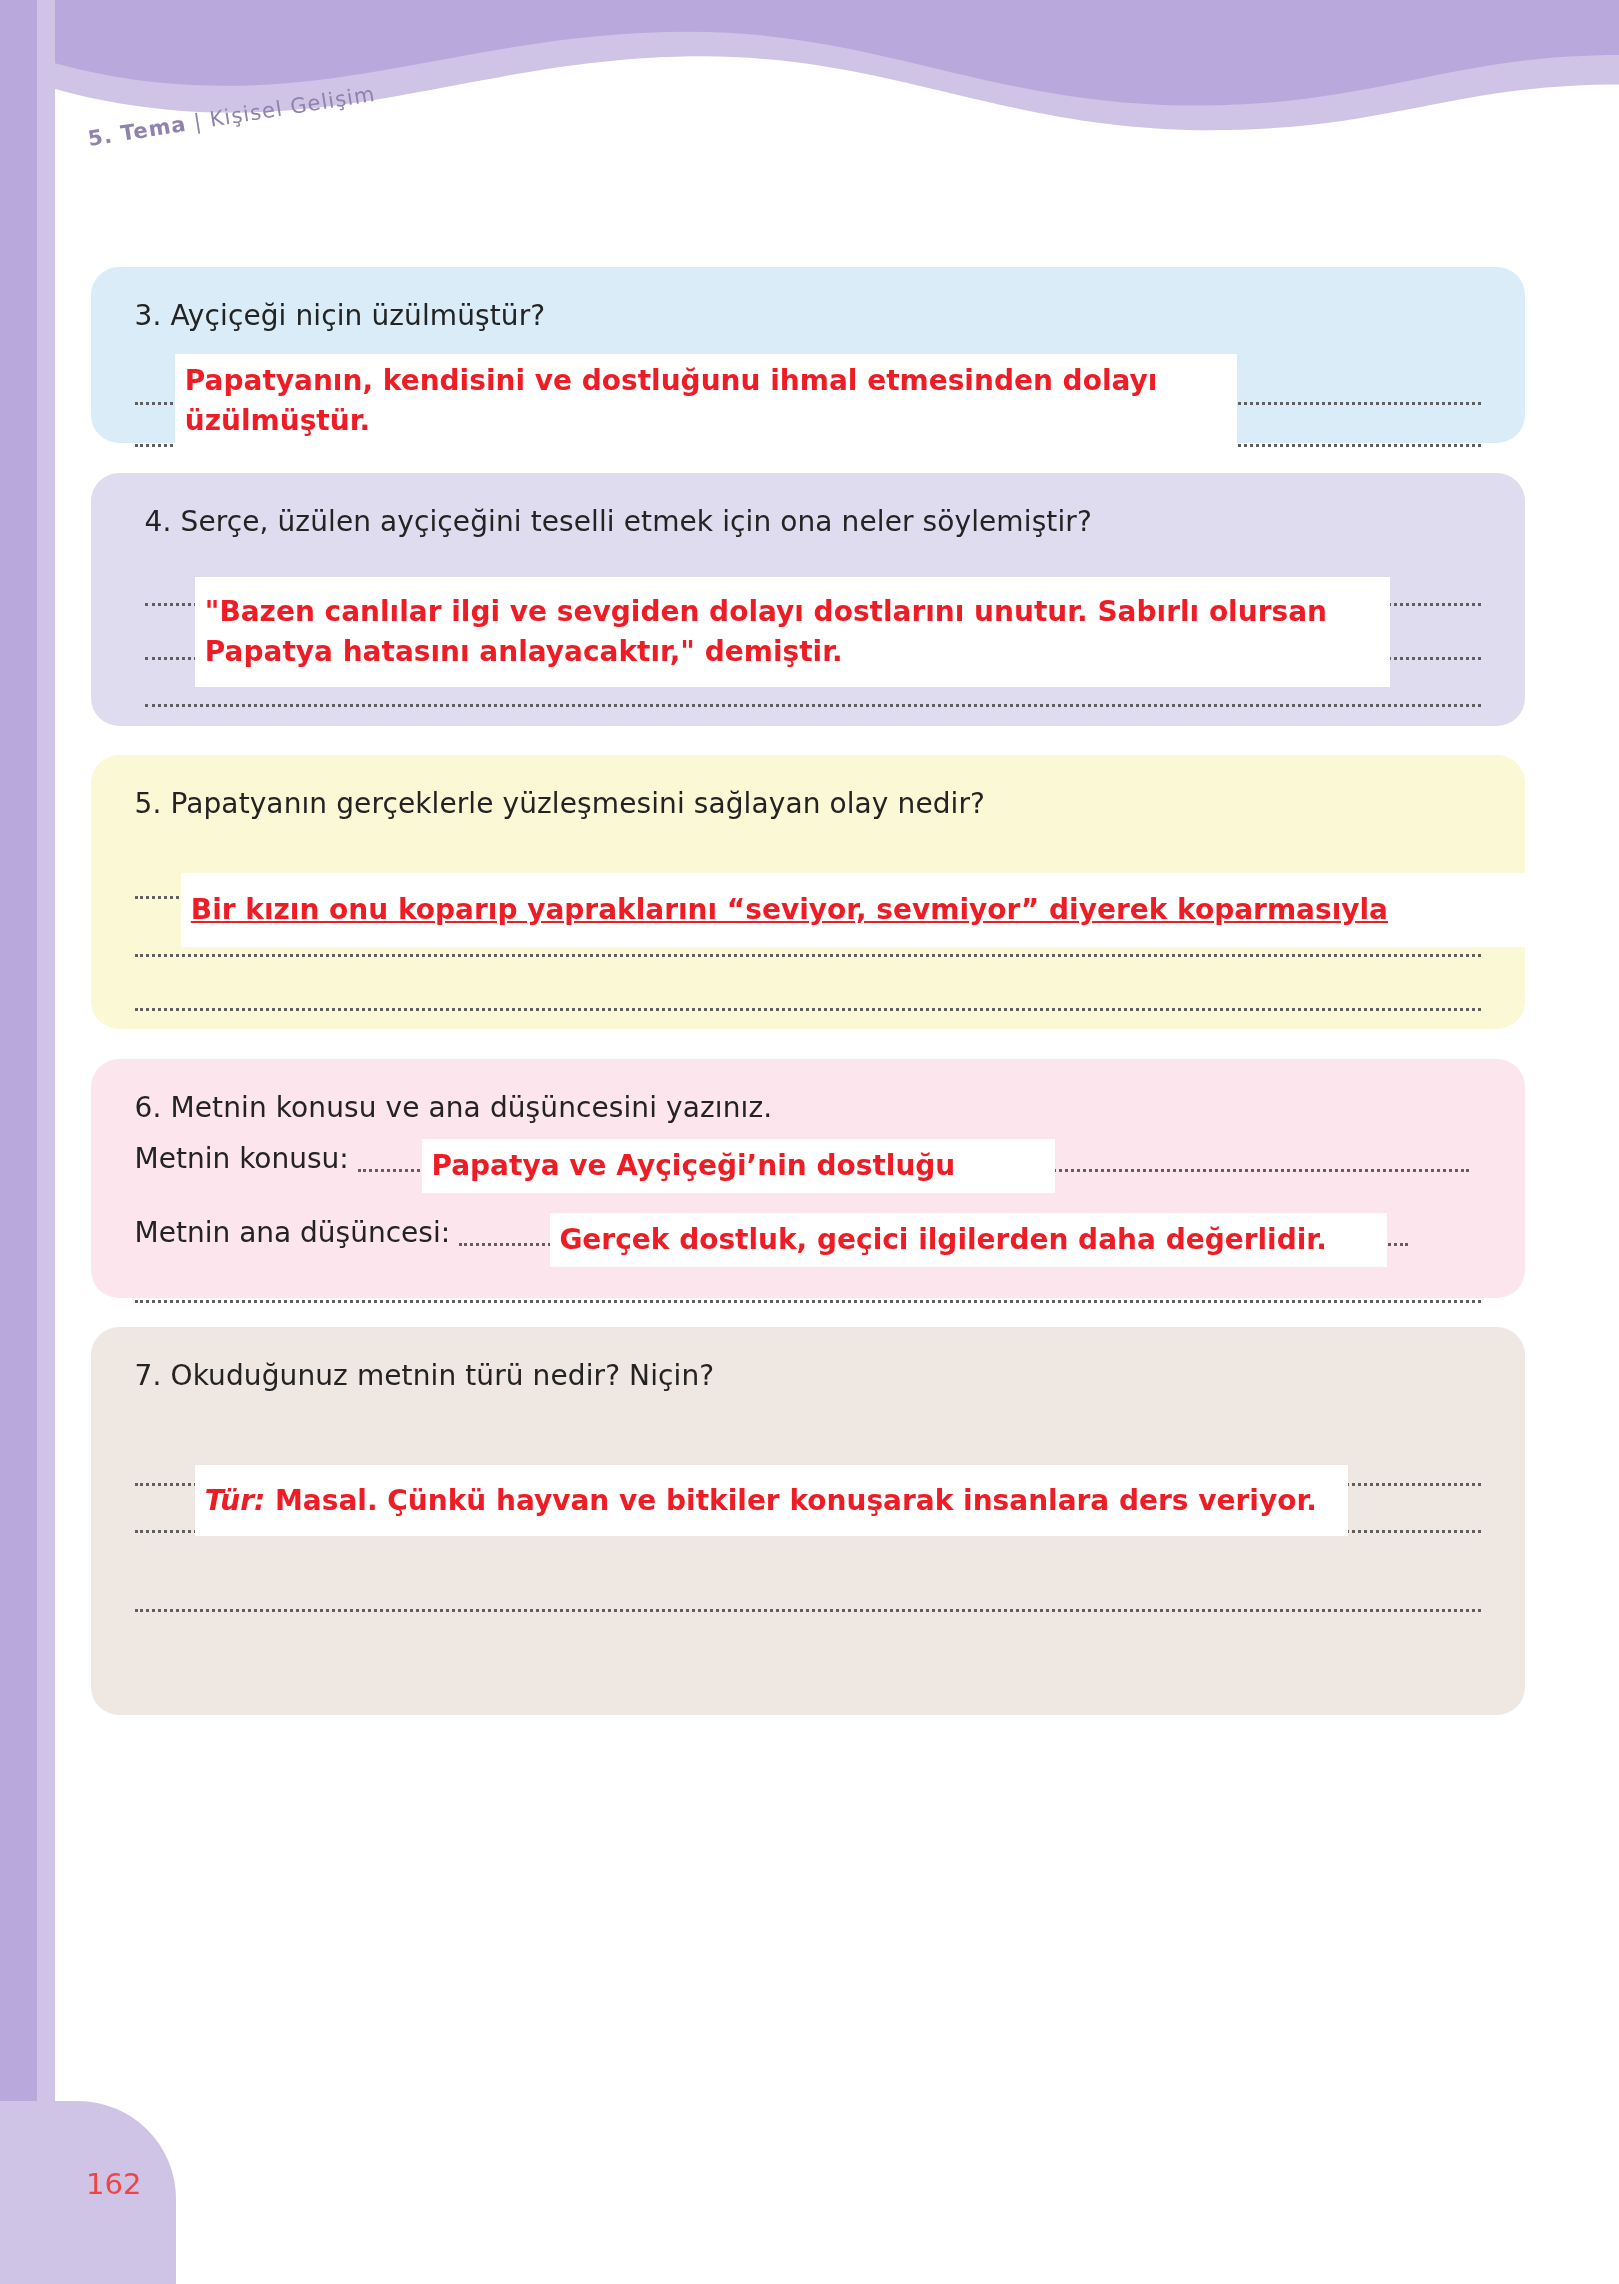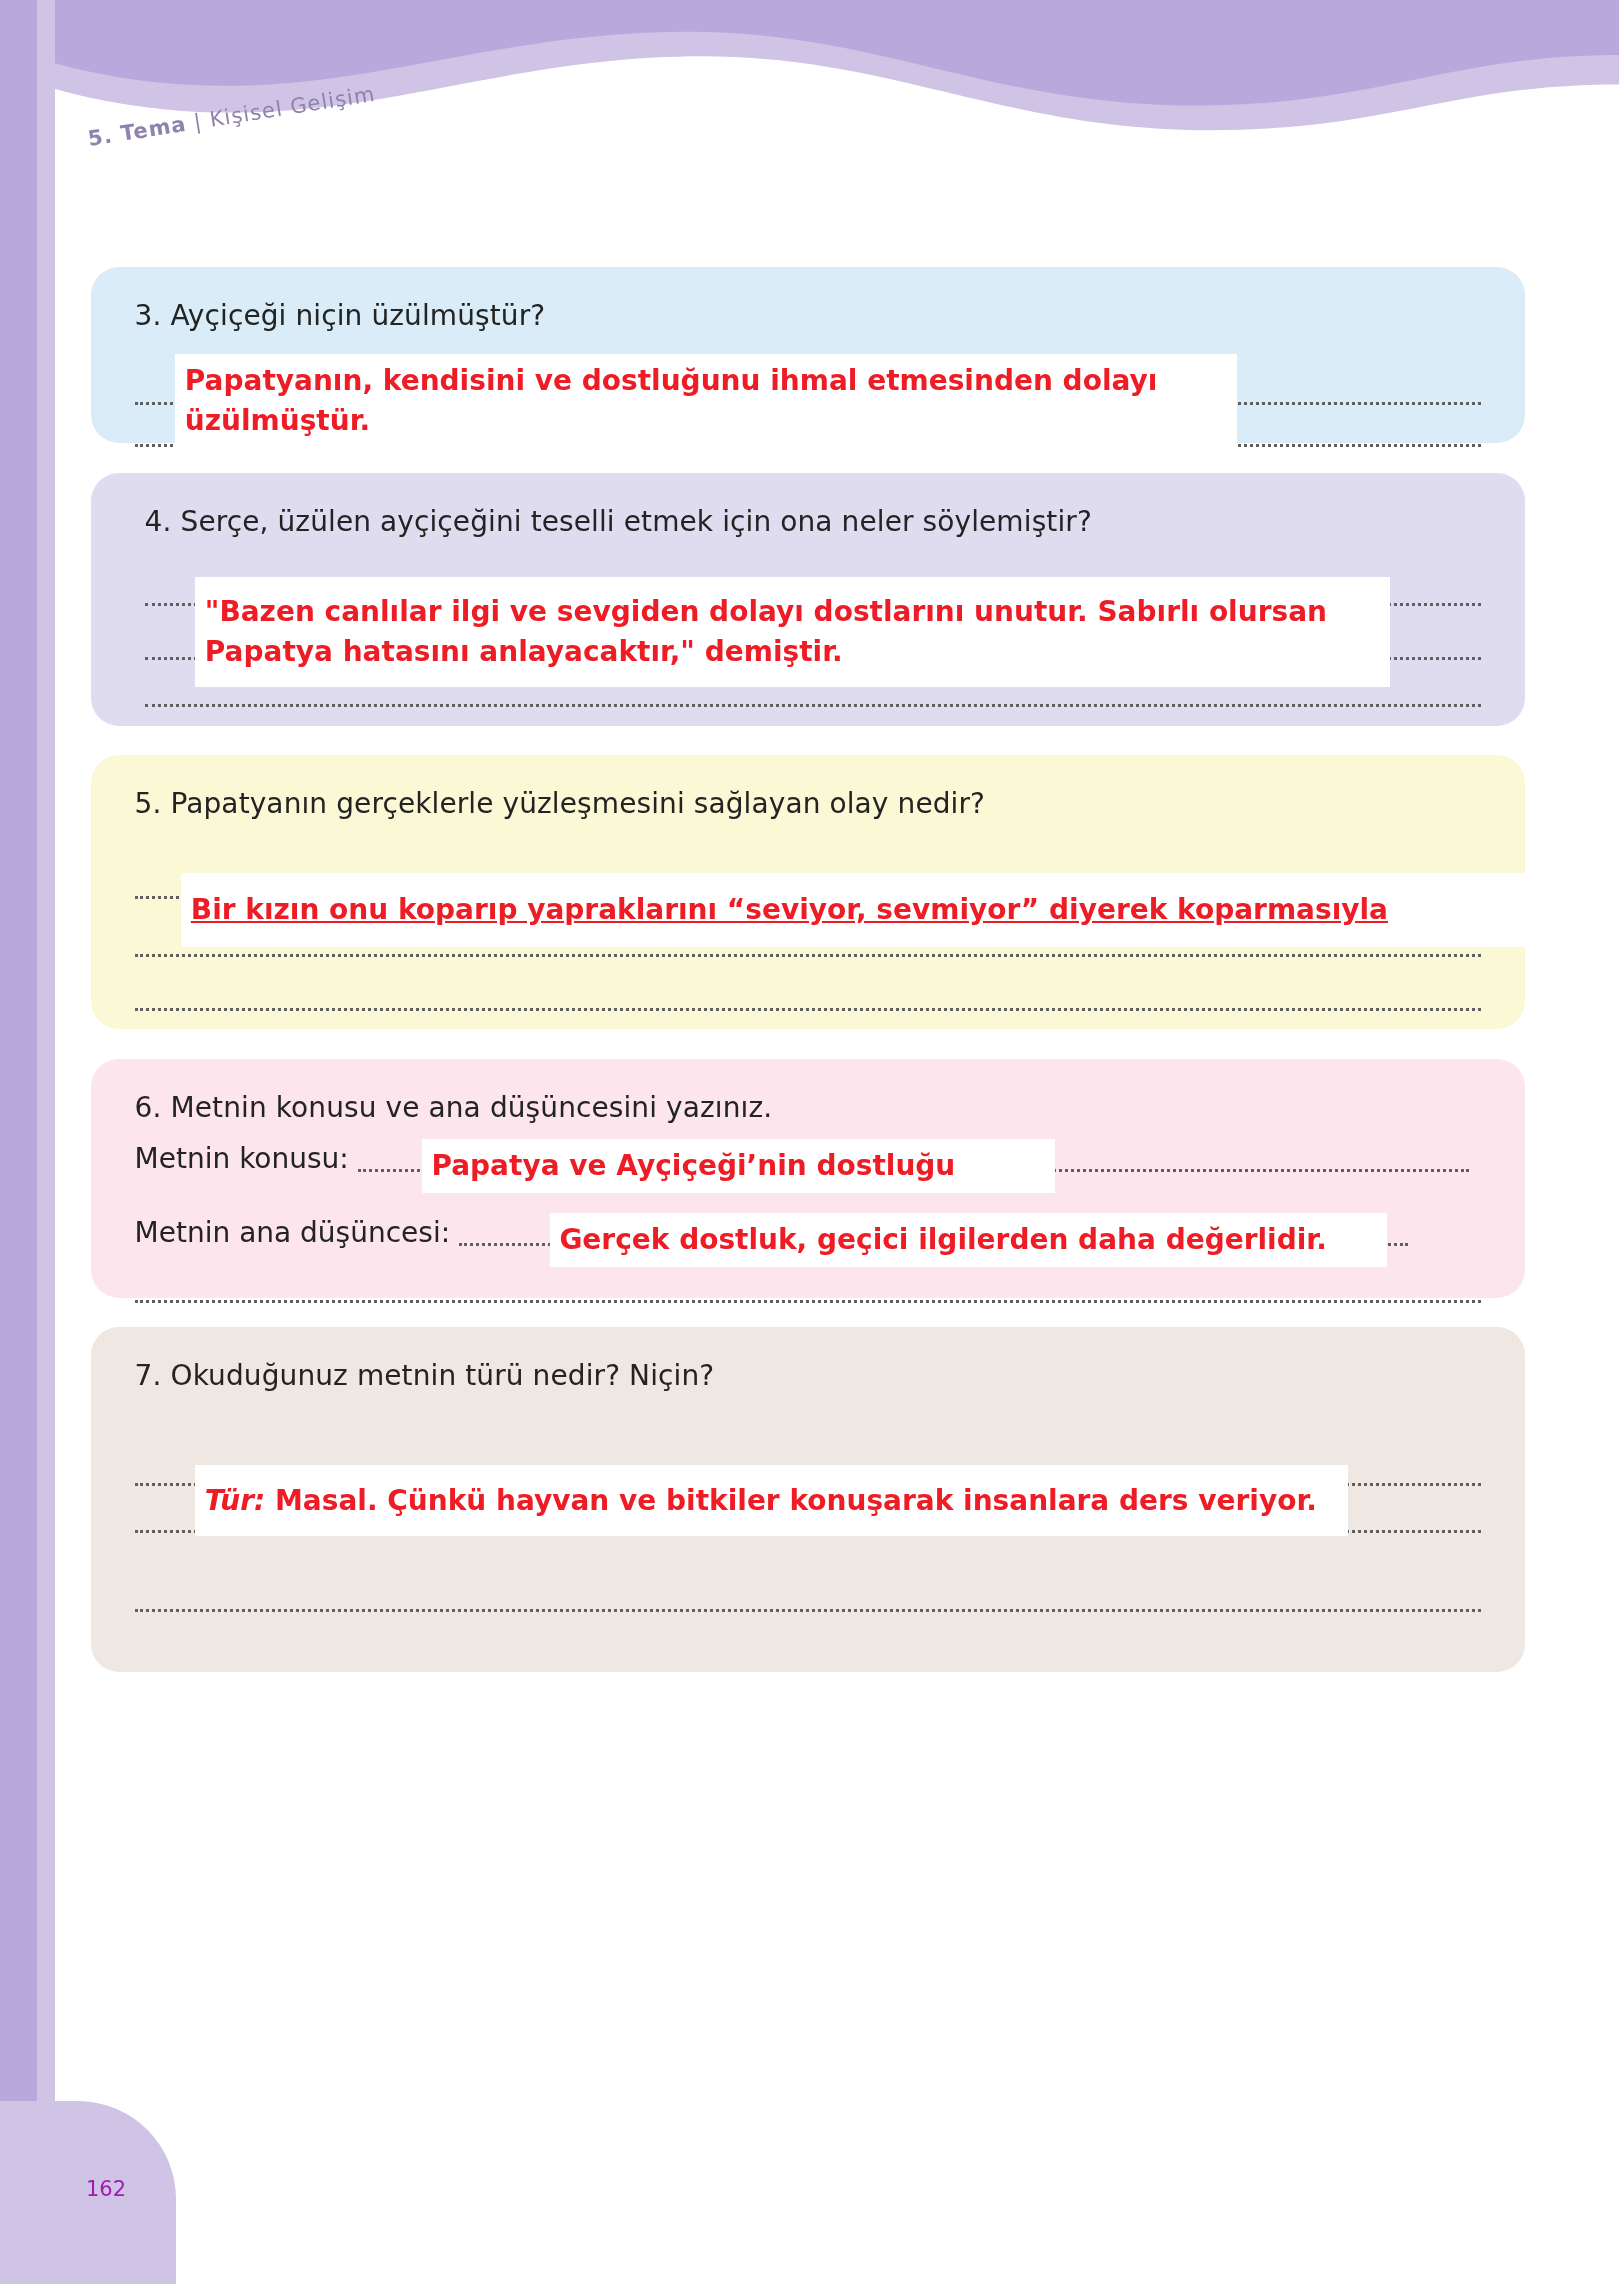--- a/index.html
+++ b/index.html
@@ -64,22 +64,22 @@
     font-size: 21px;
     letter-spacing: 1.1px;
     white-space: nowrap;
   }
   .theme-label .bold { font-weight: bold; }
 
   .page-number {
     position: absolute;
     left: 86px;
     bottom: 83px;
-    font-size: 21px;
-    color: #a21caf;
+    font-size: 29px;
+    color: #ef4444;
     font-family: "DejaVu Sans", sans-serif;
     text-align: right;
   }
 
   
   .content {
     position: absolute;
     left: 91px;
     top: 267px;
     width: 1434px;
@@ -210,21 +210,21 @@
 
     <div class="row" style="margin-top:32px;">
       <span class="inline-label">Metnin ana düşüncesi:</span>
       <span class="dots-rest" style="width:949px;"></span>
       <div class="answer" style="left:415px; top:-2.8px; width:837px;">Gerçek dostluk, geçici ilgilerden daha değerlidir.</div>
     </div>
 
     <div class="dotline" style="margin-top:42px;"></div>
   </div>
 
-  <div class="qbox c-beige" style="height:345px;">
+  <div class="qbox c-beige" style="height:388px;">
     <div class="qtitle">7. Okuduğunuz metnin türü nedir? Niçin?</div>
     <div class="dotline" style="margin-top:91px;"></div>
     <div class="dotline" style="margin-top:44px;"></div>
     <div class="dotline" style="margin-top:76px;"></div>
     <div class="answer" style="left:104px; top:138px; width:1153px; padding:15.5px 9.8px;">
       <span style="font-style:italic;">Tür:</span>
       <span>Masal. Çünkü hayvan ve bitkiler konuşarak insanlara ders veriyor.</span>
     </div>
   </div>
 

